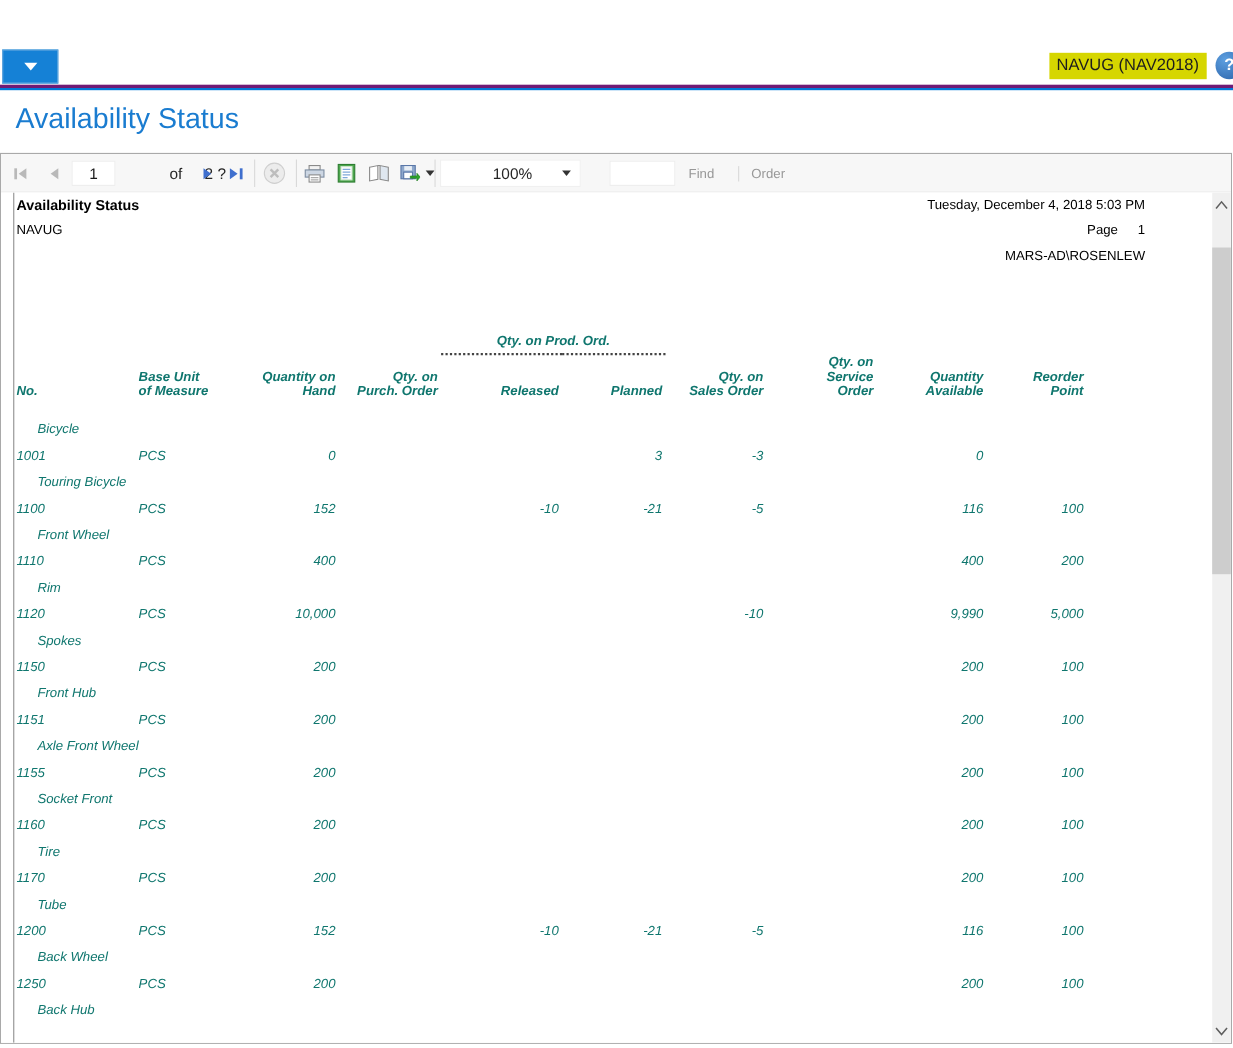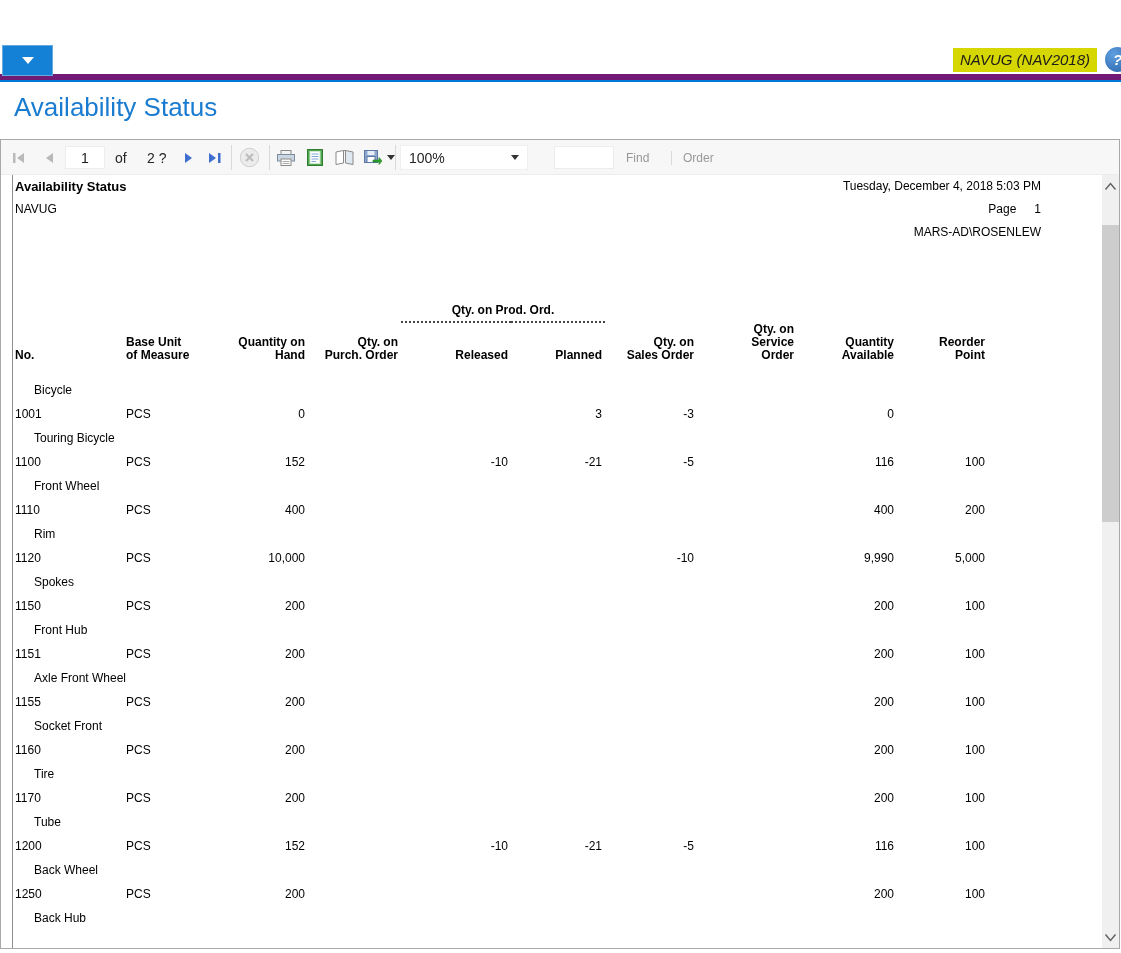--- a/index.html
+++ b/index.html
@@ -10,21 +10,21 @@
   
   .titlebar { position:absolute; left:0; top:0; width:1121px; height:40px;
               background:#0078d7; display:flex; align-items:center;margin-top:42px; }
   .app-icon { margin-left:11px; width:26px; height:26px; flex:0 0 auto; }
   .title-text { color:#fff; font-size:15px; margin-left:10px; }
   .win-controls { position:absolute; right:0; top:0; height:40px; display:flex; }
   .win-btn { width:66px; height:40px; display:flex; align-items:center; justify-content:center; }
 
   
   .ribbon { position:absolute; left:0; top:40px; width:1121px; height:40px;
-            background:#fff; border-bottom:6px solid #701a75;font-style:italic; }
+            background:#fff; border-bottom:3px solid #701a75; }
   .ribbon-dd-btn { position:absolute; left:2px; top:5px; width:51px; height:31px;
                    background:#1581d6; border:1px solid #65a9de;
                    display:flex; align-items:center; justify-content:center; }
   .dd-tri { width:0; height:0; border-left:6px solid transparent; border-right:6px solid transparent;
             border-top:7px solid #fff; }
   .company-badge { position:absolute; right:24px; top:8px; background:#d6d600;
                    color:#1d1d1d; font-size:15px; padding:3px 7px 4px 7px; }
   .help-circle { position:absolute; right:-9px; top:7px; width:25px; height:25px; border-radius:50%;
                  background:radial-gradient(circle at 35% 30%, #5d9fe0, #2a62a8);
                  color:#fff; font-size:15px; font-weight:bold;
@@ -35,21 +35,21 @@
 
   
   .viewer { position:absolute; left:0; top:139px; width:1120px; height:810px;
             border:1px solid #a9a9a9; background:#fff; }
   .rv-toolbar { position:relative; height:35px; background:#f7f7f7; border-bottom:1px solid #ececec; }
   .tb-item { position:absolute; top:0; height:35px; display:flex; align-items:center; }
   .tb-sep { position:absolute; top:5px; width:1px; height:25px; background:#d9d9d9; }
   .page-input { position:absolute; left:64px; top:6px; width:40px; height:23px; border:1px solid #ededed;
                 background:#fff; font-size:14px; text-align:center; color:#1a1a1a;
                 font-family:"Liberation Sans", sans-serif; }
-  .tb-text { font-size:14px; color:#262626; }
+  .tb-text { font-size:14px; color:#262626;margin-left:39px; }
   .zoom-box { position:absolute; left:399px; top:5px; width:128px; height:25px; background:#fff;
               border:1px solid #f0f0f0; display:flex; align-items:center; padding:0 8px; }
   .zoom-box .caret { margin-left:auto; width:0; height:0; border-left:4px solid transparent;
                      border-right:4px solid transparent; border-top:5px solid #333; }
   .find-input { position:absolute; left:553px; top:6px; width:60px; height:23px; border:1px solid #ededed;
                 background:#fff; font-family:"Liberation Sans", sans-serif; font-size:13px; }
   .find-label { font-size:12px; color:#989898; }
   .export-caret { width:0; height:0; border-left:4px solid transparent; border-right:4px solid transparent;
                   border-top:5px solid #333; margin-left:5px; }
 
@@ -57,21 +57,21 @@
   .report-area { position:relative; height:773px; background:#fff; overflow:hidden; }
   .page-edge { position:absolute; left:11px; top:0; bottom:0; width:1px; background:#8f8f8f; }
   .rep-title { position:absolute; left:14px; top:4px; font-size:13px; font-weight:bold; color:#000; }
   .rep-company { position:absolute; left:14px; top:27px; font-size:12px; color:#000; }
   .rep-right { position:absolute; right:78px; top:4px; text-align:right; font-size:12px; color:#000; }
   .rep-right .line { height:23px; }
   .pageno-gap { display:inline-block; width:18px; }
 
   
   table.rep { position:absolute; left:14px; top:125px; width:973px; border-collapse:collapse;
-              table-layout:fixed; font-size:12px; color:#000000; }
+              table-layout:fixed; font-size:12px; color:#0f766e;font-style:italic; }
   table.rep th, table.rep td { overflow:hidden; white-space:pre-line; }
   table.rep thead th { font-weight:bold; vertical-align:bottom; line-height:13px; }
   .grp-row th { height:22px; }
   .grp-cell { text-align:center; border-bottom:2px dotted #444; padding-bottom:4px; }
   .lbl-row th { padding-bottom:16px; height:56px; }
   .al { text-align:left; }
   .ar { text-align:right; padding-right:3px; }
   tbody td { height:24px; vertical-align:middle; }
   td.num { text-align:right; padding-right:3px; }
   td.desc-cell { padding-left:19px; }

